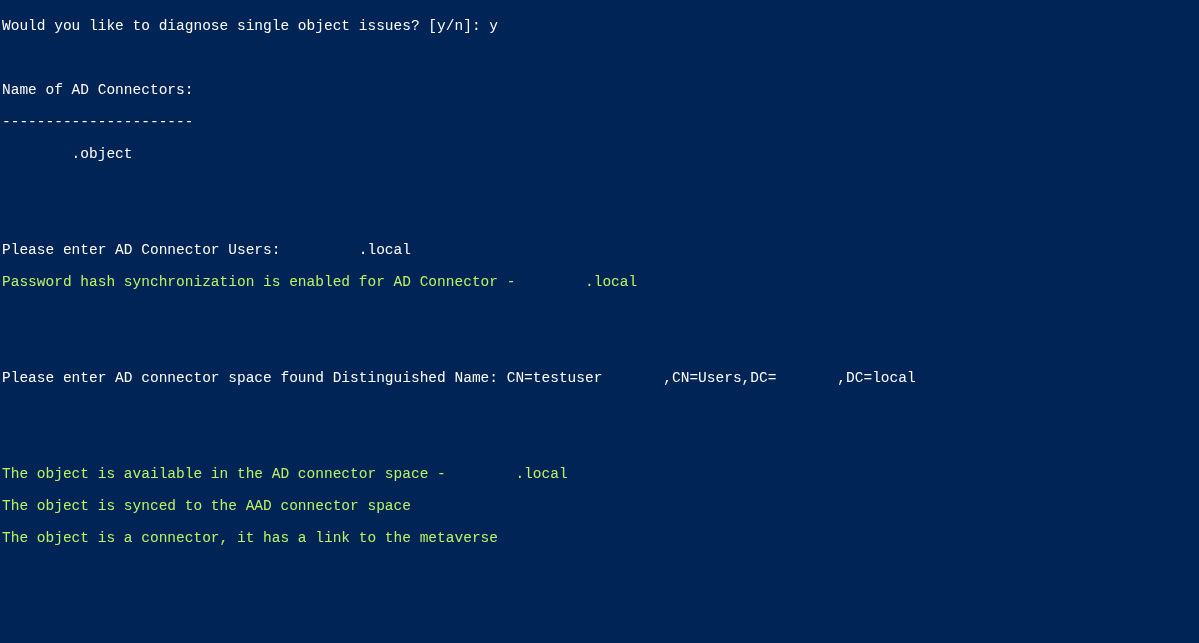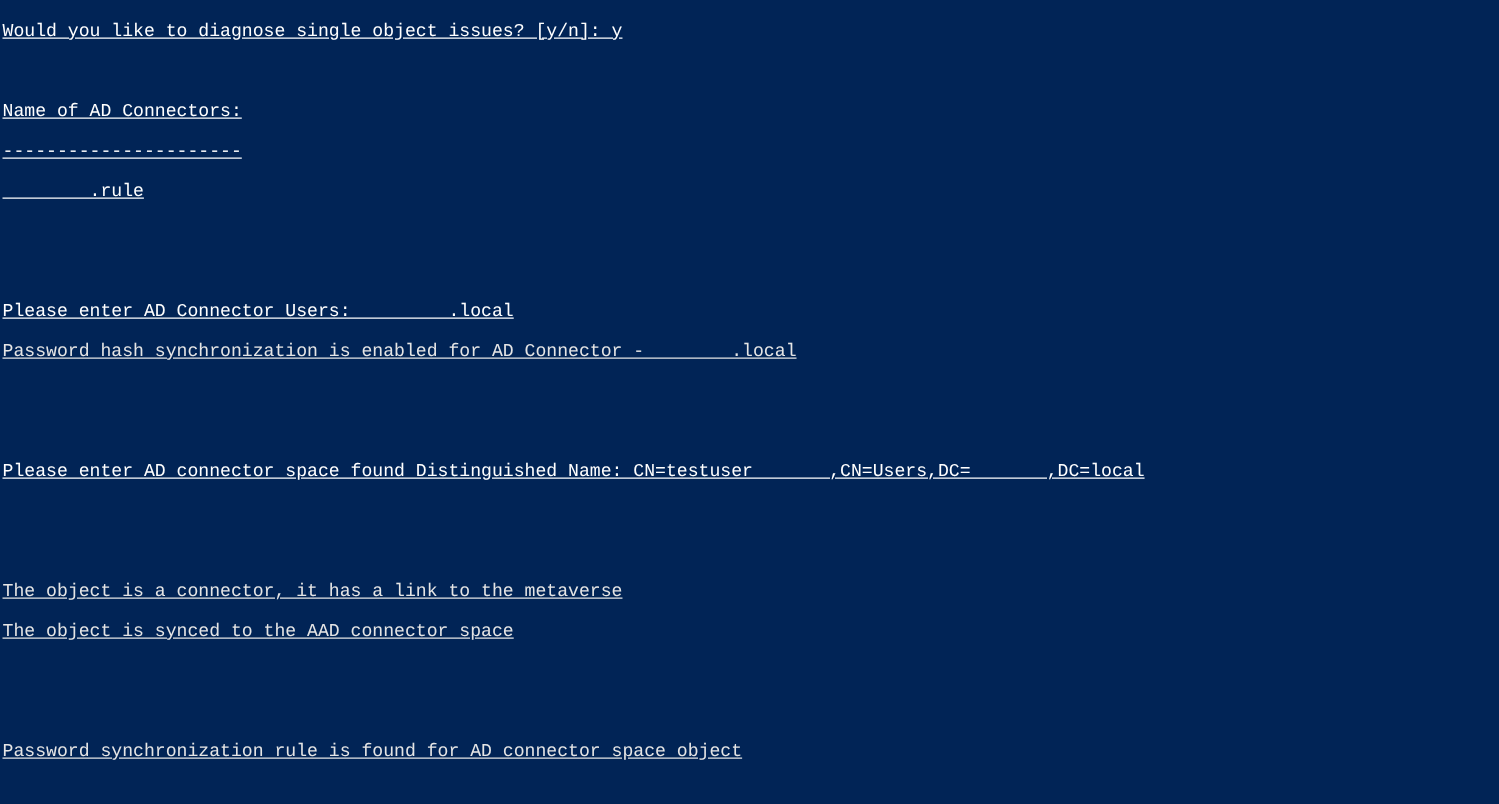--- a/index.html
+++ b/index.html
@@ -12,47 +12,47 @@
     font-size: 14.5px;
     line-height: 16px;
     color: #ffffff;
     overflow: hidden;
   }
   .terminal {
     padding: 2px 2px;
     white-space: pre;
   }
   .white { color: #ffffff; }
-  .green { color: #e5e5e5; }
-  .line { display: block; text-decoration: underline; }
+  .green { color: #bef264; }
+  .line { display: block; }
   .blank { display:block; height:16px; }
 </style>
 </head>
 <body>
 
 <div class="terminal">
 <span class="line white">Would you like to diagnose single object issues? [y/n]: y</span>
 <span class="blank"></span>
 <span class="line white">Name of AD Connectors:</span>
 <span class="line white">----------------------</span>
-<span class="line white">        .rule</span>
+<span class="line white">        .object</span>
 <span class="blank"></span>
 <span class="blank"></span>
 <span class="line white">Please enter AD Connector Users:         .local</span>
 <span class="line green">Password hash synchronization is enabled for AD Connector -        .local</span>
 <span class="blank"></span>
 <span class="blank"></span>
 <span class="line white">Please enter AD connector space found Distinguished Name: CN=testuser       ,CN=Users,DC=       ,DC=local</span>
 <span class="blank"></span>
 <span class="blank"></span>
+<span class="line green">The object is available in the AD connector space -        .local</span>
+<span class="line green">The object is synced to the AAD connector space</span>
 <span class="line green">The object is a connector, it has a link to the metaverse</span>
-<span class="line green">The object is synced to the AAD connector space</span>
 <span class="blank"></span>
 <span class="blank"></span>
-<span class="line green">Password synchronization rule is found for AD connector space object</span>
 
 
 
 
 
 
 
 
 
 

